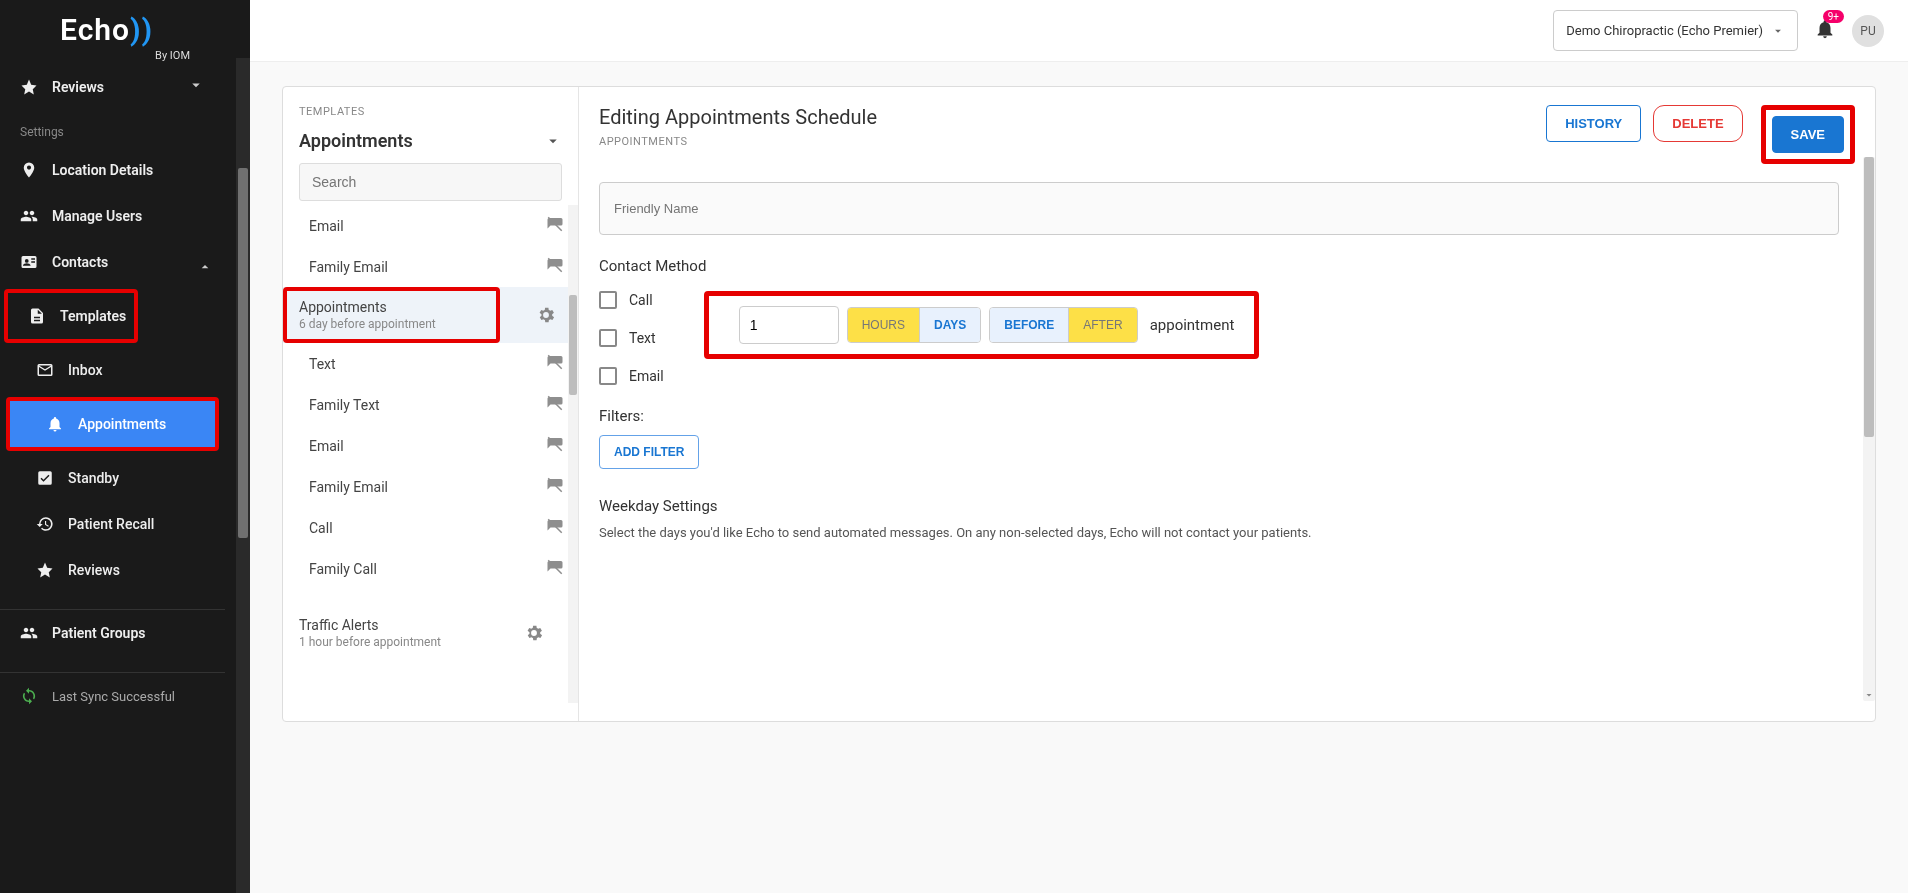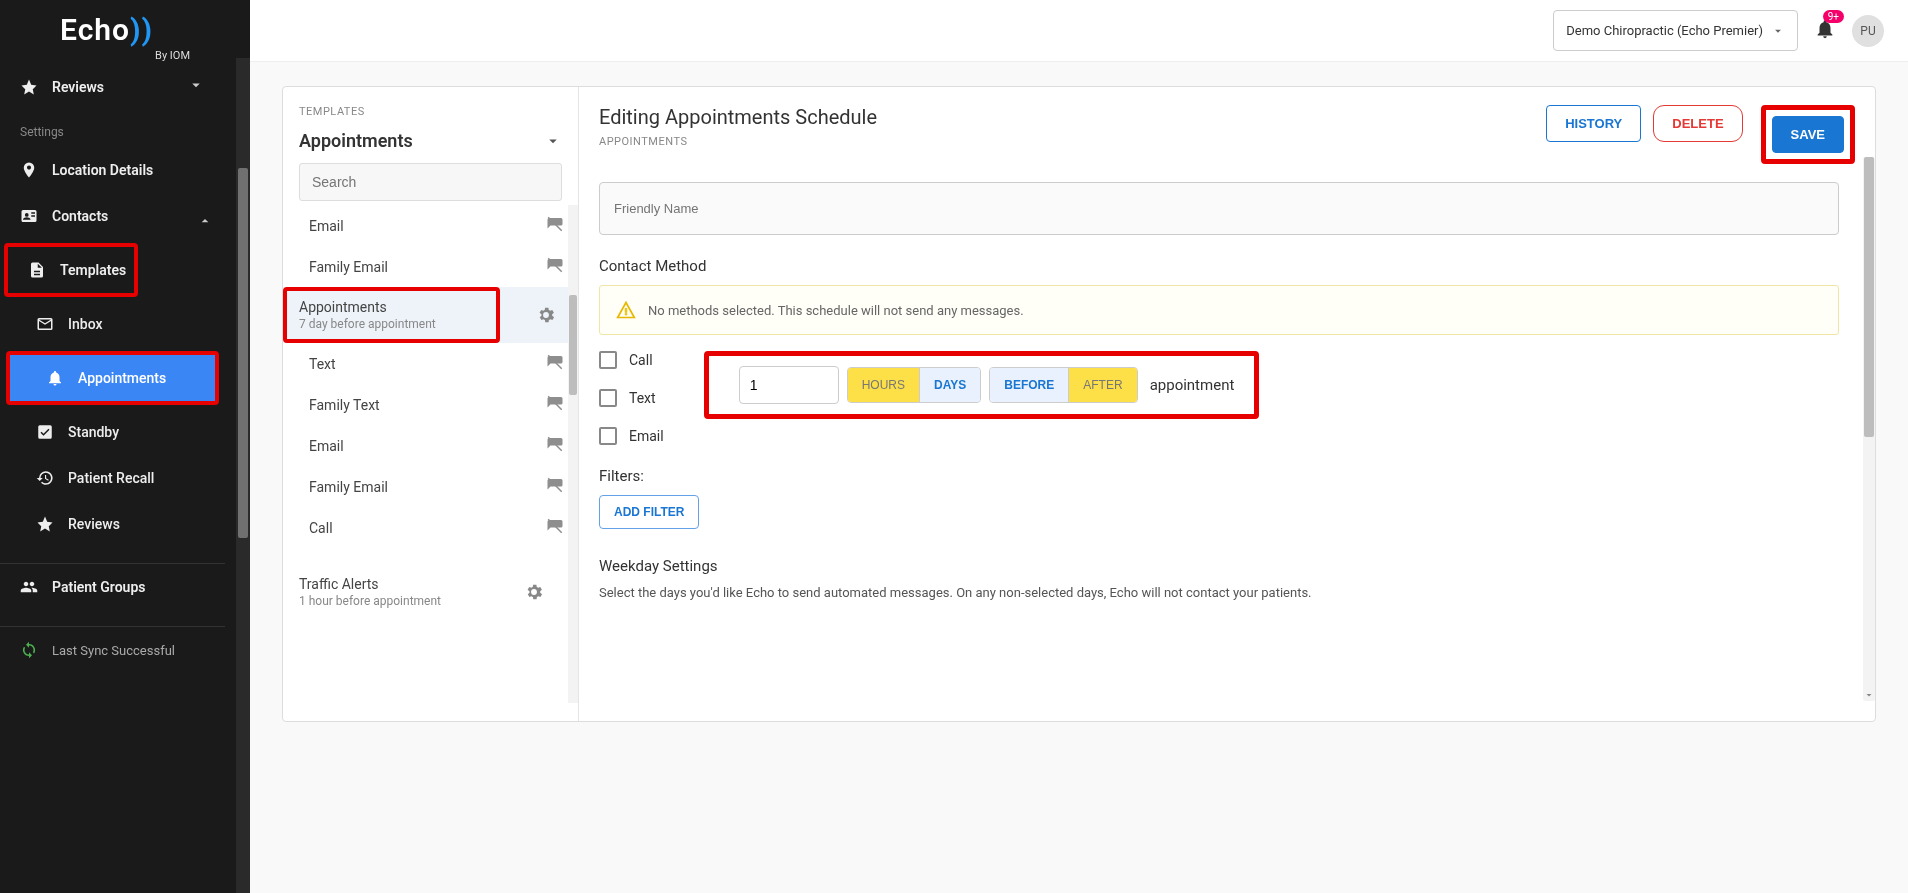--- a/index.html
+++ b/index.html
@@ -498,20 +498,26 @@
 
       <div class="nav-section-label">Settings</div>
 
       <div class="nav-item">
         <svg viewBox="0 0 24 24">
             <path d="M12 2a7 7 0 00-7 7c0 5 7 13 7 13s7-8 7-13a7 7 0 00-7-7zm0 9.5A2.5 2.5 0 1112 6a2.5 2.5 0 010 5.5z"></path>
           </svg>
         <span>Location Details</span>
       </div>
 
+      <div class="nav-item">
+        <svg viewBox="0 0 24 24">
+            <path d="M16 11c1.7 0 3-1.3 3-3s-1.3-3-3-3-3 1.3-3 3 1.3 3 3 3zm-8 0c1.7 0 3-1.3 3-3S9.7 5 8 5 5 6.3 5 8s1.3 3 3 3zm0 2c-2.3 0-7 1.2-7 3.5V19h14v-2.5c0-2.3-4.7-3.5-7-3.5zm8 0c-.3 0-.6 0-1 .1 1.2.9 2 2 2 3.4V19h6v-2.5c0-2.3-4.7-3.5-7-3.5z"></path>
+          </svg>
+        <span>Manage Users</span>
+      </div>
 
       <div class="nav-item">
         <svg viewBox="0 0 24 24">
             <path d="M20 4H4a2 2 0 00-2 2v12a2 2 0 002 2h16a2 2 0 002-2V6a2 2 0 00-2-2zM9 13a2.5 2.5 0 110-5 2.5 2.5 0 010 5zm5 4H4v-.8c0-1.7 3.3-2.7 5-2.7s5 1 5 2.7V17zm6-4h-5v-2h5v2zm0-4h-5V7h5v2z"></path>
           </svg>
         <span>Contacts</span>
       </div>
 
       <div style="padding:4px 6px 4px 4px;">
         <span class="red-box red-box-wrapper">
@@ -643,21 +649,21 @@
                     <path stroke="#8e8e8e" stroke-width="2" d="M3 3l18 18"></path>
                   </svg>
               </span>
             </div>
 
             <div class="tmpl-group-head-wrap">
               <div class="tmpl-list-item group-head selected" style="padding:0">
                 <div style="display:flex;align-items:center">
                   <span class="red-box" style="padding:8px 60px 8px 12px;display:inline-block">
                     <div>Appointments</div>
-                    <div class="sub">7 day before appointment</div>
+                    <div class="sub">6 day before appointment</div>
                   </span>
                   <svg viewBox="0 0 24 24" width="20" height="20" style="margin-left:auto;margin-right:22px">
                       <path fill="#888" d="M19.4 13a7.8 7.8 0 000-2l2.1-1.6-2-3.5-2.5 1a7.7 7.7 0 00-1.7-1l-.4-2.7h-4l-.4 2.7a7.7 7.7 0 00-1.7 1l-2.5-1-2 3.5L6.6 11a7.8 7.8 0 000 2l-2.1 1.6 2 3.5 2.5-1a7.7 7.7 0 001.7 1l.4 2.7h4l.4-2.7a7.7 7.7 0 001.7-1l2.5 1 2-3.5L19.4 13zM12 15.5A3.5 3.5 0 1112 8.5a3.5 3.5 0 010 7z"></path>
                     </svg>
                 </div>
               </div>
             </div>
 
             <div class="tmpl-list-item">
               <span>Text</span>
@@ -690,20 +696,29 @@
               <span>Family Email</span>
               <span class="mute-ic">
                 <svg viewBox="0 0 24 24" width="18" height="18">
                     <path fill="#8e8e8e" d="M20 4H4a2 2 0 00-2 2v12l4-4h14a2 2 0 002-2V6a2 2 0 00-2-2z"></path>
                     <path stroke="#8e8e8e" stroke-width="2" d="M3 3l18 18"></path>
                   </svg>
               </span>
             </div>
             <div class="tmpl-list-item">
               <span>Call</span>
+              <span class="mute-ic">
+                <svg viewBox="0 0 24 24" width="18" height="18">
+                    <path fill="#8e8e8e" d="M20 4H4a2 2 0 00-2 2v12l4-4h14a2 2 0 002-2V6a2 2 0 00-2-2z"></path>
+                    <path stroke="#8e8e8e" stroke-width="2" d="M3 3l18 18"></path>
+                  </svg>
+              </span>
+            </div>
+            <div class="tmpl-list-item">
+              <span>Family Call</span>
               <span class="mute-ic">
                 <svg viewBox="0 0 24 24" width="18" height="18">
                     <path fill="#8e8e8e" d="M20 4H4a2 2 0 00-2 2v12l4-4h14a2 2 0 002-2V6a2 2 0 00-2-2z"></path>
                     <path stroke="#8e8e8e" stroke-width="2" d="M3 3l18 18"></path>
                   </svg>
               </span>
             </div>
 
             <div style="height:18px"></div>
 
@@ -736,27 +751,20 @@
             <span class="save-highlight">
               <button class="btn btn-save">SAVE</button>
             </span>
           </div>
 
           <div class="editor-body">
             <input class="friendly-name" placeholder="Friendly Name" style="">
 
             <div class="section-label">Contact Method</div>
 
-            <div class="warning-box">
-              <svg viewBox="0 0 24 24" width="20" height="20">
-                  <path fill="none" stroke="#e6b800" stroke-width="2" d="M12 3L2 21h20L12 3z"></path>
-                  <path fill="#e6b800" d="M11 10h2v5h-2zm0 6h2v2h-2z"></path>
-                </svg>
-              <span>No methods selected. This schedule will not send any messages.</span>
-            </div>
 
             <div class="method-row">
               <div class="checkboxes">
                 <div class="chk-item">
                   <span class="chk-box"></span>
                     <span>Call</span>
                 </div>
                 <div class="chk-item">
                   <span class="chk-box"></span>
                     <span>Text</span>

